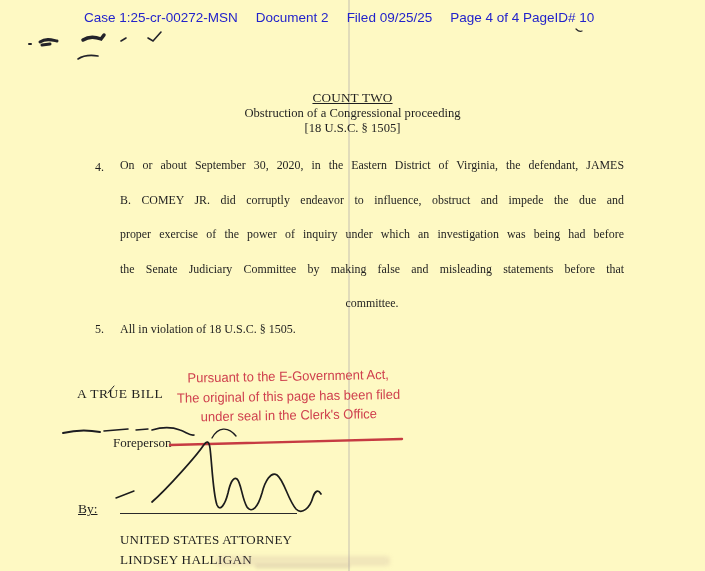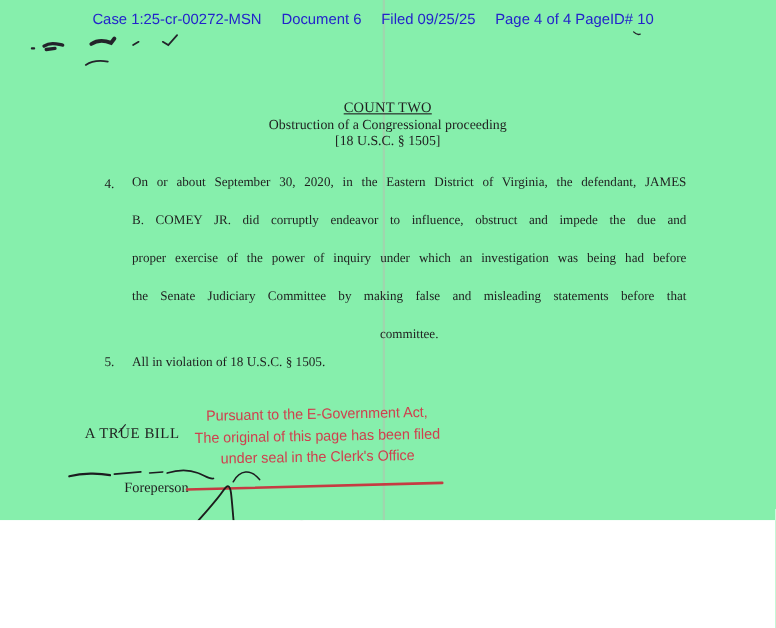--- a/index.html
+++ b/index.html
@@ -1,19 +1,19 @@
 <!DOCTYPE html>
 <html><head>
 <meta charset="utf-8">
 <style>
   html,body{margin:0;padding:0;background:#ffffff;}
   #page{
     position:relative;
-    width:705px;height:473px;
-    background:#86efac;
+    width:705px;height:571px;
+    background:#fef9c3;
     overflow:hidden;
     font-family:"Liberation Serif", serif;
     color:#1f1f1f;
   }
   
   .fold-line{
     position:absolute;left:348px;top:0;width:1.5px;height:571px;
     background:rgba(190,183,176,0.45);
   }
   
@@ -63,21 +63,21 @@
 </style>
 </head>
 <body>
 
 <div id="page">
 
   <div class="fold-line"></div>
 
   <div class="hdr">
     <span>Case 1:25-cr-00272-MSN</span>
-    <span>Document 6</span>
+    <span>Document 2</span>
     <span>Filed 09/25/25</span>
     <span>Page 4 of 4 PageID# 10</span>
   </div>
 
   <svg width="705" height="571" viewBox="0 0 705 571">
     <g stroke="#23232a" fill="none" stroke-linecap="round">
       <path d="M40,42 C46,38 52,40 57,41 M42,45 L50,44" stroke-width="3"></path>
       <path d="M83,40 C89,36 96,37 101,39 L104,35" stroke-width="3.5"></path>
       <path d="M121,41 L126,38" stroke-width="1.6"></path>
       <path d="M148,38 L153,41 L161,32" stroke-width="1.6"></path>
@@ -135,17 +135,18 @@
                C230,484 233,476 237,479 C241,482 242,499 247,507
                C252,514 258,507 262,493 C265,481 271,471 277,475
                C284,480 288,500 296,509 C302,515 310,508 313,497
                C315,491 318,489 321,494" stroke-width="1.7"></path>
     </g>
   </svg>
 
   <div class="by-label">By:</div>
   <div class="sig-underline"></div>
   <div class="attorney-name">LINDSEY HALLIGAN</div>
+  <div class="attorney-title">UNITED STATES ATTORNEY</div>
 
   <div class="smudge1"></div>
   <div class="smudge2"></div>
 
 </div>
 
 </body></html>

